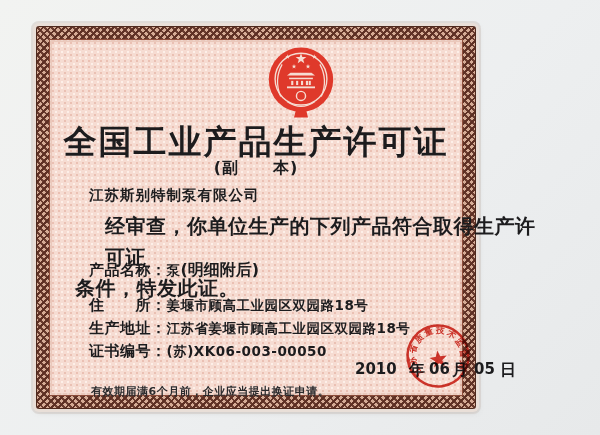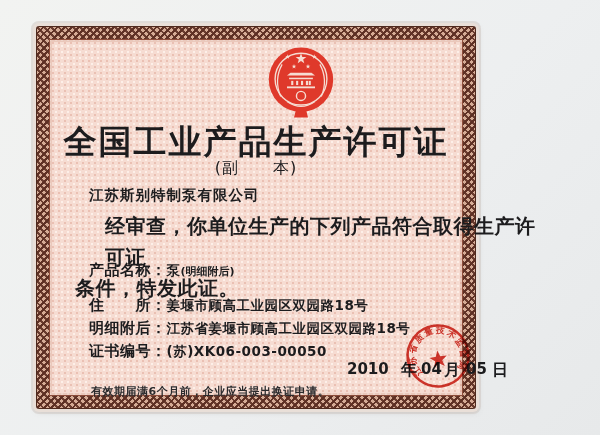--- a/index.html
+++ b/index.html
@@ -29,38 +29,38 @@
     background-position:0 0,3px 3px;
     border:1px solid #8d4d3b;
     box-shadow:inset 0 0 0 2px rgba(200,140,120,.25);
   }
   .abs{position:absolute;}
   
   .emblem{left:216px;top:4px;width:70px;height:80px;}
   .title{left:0;top:80px;width:100%;text-align:center;
     font-size:33px;font-weight:900;letter-spacing:2px;white-space:nowrap;}
   .subtitle{left:0;top:118px;width:100%;text-align:center;
-    font-size:16px;font-weight:normal;letter-spacing:1px;}
+    font-size:16px;font-weight:bold;letter-spacing:1px;}
   
   .company{left:39px;top:146px;font-size:14.5px;font-weight:bold;letter-spacing:1px;}
   .body-text{left:25px;top:163px;width:478px;font-size:20px;font-weight:900;line-height:31px;letter-spacing:.5px;}
   .body-text .indent{padding-left:30px;margin-top:8px;}
   
   .row{left:39px;white-space:nowrap;}
   .row .lbl{font-size:15px;font-weight:900;letter-spacing:.5px;}
   .row .val{font-size:13.5px;font-weight:bold;letter-spacing:.5px;}
-  .row .small-note{font-size:11px;font-weight:bold;}
+  .row .small-note{font-size:16px;font-weight:bold;}
   .r-product{top:220px;}
   .r-addr{top:255px;}
   .r-prod-addr{top:278px;}
   .r-cert-no{top:301px;}
   .r-valid{top:324px;}
   .note{left:41px;top:344px;font-size:11px;font-weight:bold;letter-spacing:.5px;color:#2a2a2c;}
   
-  .issue-date{left:4px;top:320px;width:100%;height:22px;font-weight:900;text-decoration:underline;}
+  .issue-date{left:12px;top:320px;width:100%;height:22px;font-weight:900;text-decoration:underline;}
   .issue-date span{position:absolute;font-size:15px;}
   .d-year{left:293px;}  .d-year-u{left:347px;font-size:16px !important;}
   .d-month{left:367px;} .d-month-u{left:390px;font-size:16px !important;}
   .d-day{left:412px;}   .d-day-u{left:438px;font-size:16px !important;}
   
   .seal{left:355px;top:283px;width:66px;height:66px;transform:rotate(-8deg);
     opacity:.92;mix-blend-mode:multiply;}
 </style>
 </head>
 <body>
@@ -104,32 +104,32 @@
     </div>
 
     <div class="abs row r-product">
       <span class="lbl">产品名称：</span><span class="val">泵</span><span class="small-note">(明细附后)</span>
     </div>
 
     <div class="abs row r-addr">
       <span class="lbl">住　　所：</span><span class="val">姜堰市顾高工业园区双园路18号</span>
     </div>
     <div class="abs row r-prod-addr">
-      <span class="lbl">明细附后：</span><span class="val">江苏省姜堰市顾高工业园区双园路18号</span>
+      <span class="lbl">生产地址：</span><span class="val">江苏省姜堰市顾高工业园区双园路18号</span>
     </div>
     <div class="abs row r-cert-no">
       <span class="lbl">证书编号：</span><span class="val">(苏)XK06-003-00050</span>
     </div>
 
     <div class="abs note">有效期届满6个月前，企业应当提出换证申请。</div>
 
     <div class="abs issue-date">
       <span class="d-year">2010</span>
       <span class="d-year-u">年</span>
-      <span class="d-month">04</span>
+      <span class="d-month">06</span>
       <span class="d-month-u">月</span>
       <span class="d-day">05</span>
       <span class="d-day-u">日</span>
     </div>
 
     <svg class="abs seal" viewBox="0 0 130 130">
       <defs>
         <polygon id="sstar" points="0,-10 2.41,-3.32 9.51,-3.09 3.9,1.27 5.88,8.09 0,4.1 -5.88,8.09 -3.9,1.27 -9.51,-3.09 -2.41,-3.32"></polygon>
         <path id="sealArc" d="M 30.5 93.9 A 45 45 0 1 1 99.5 93.9" fill="none"></path>
       </defs>

